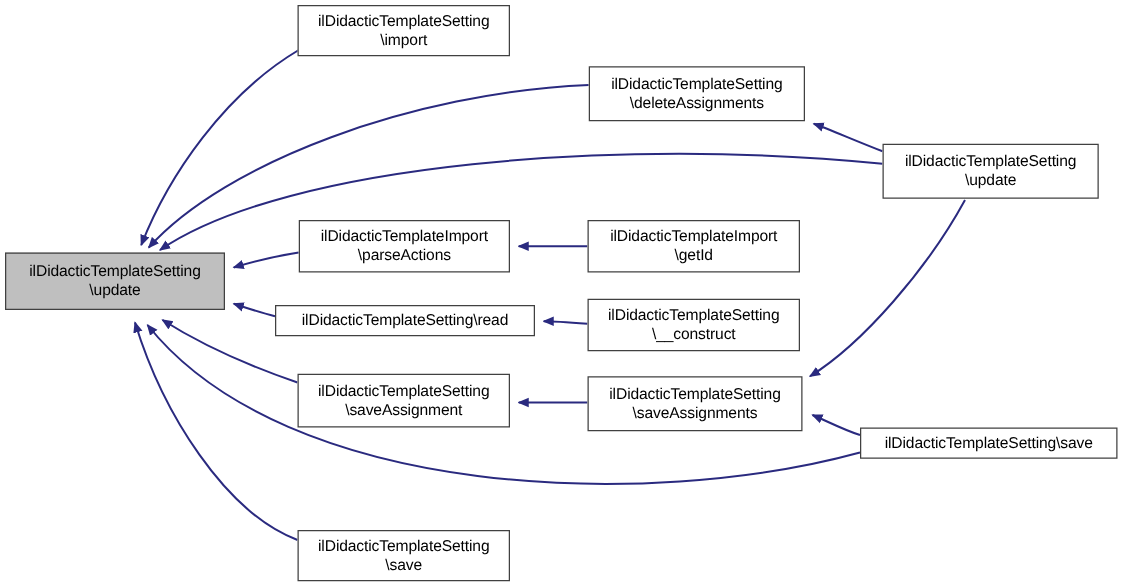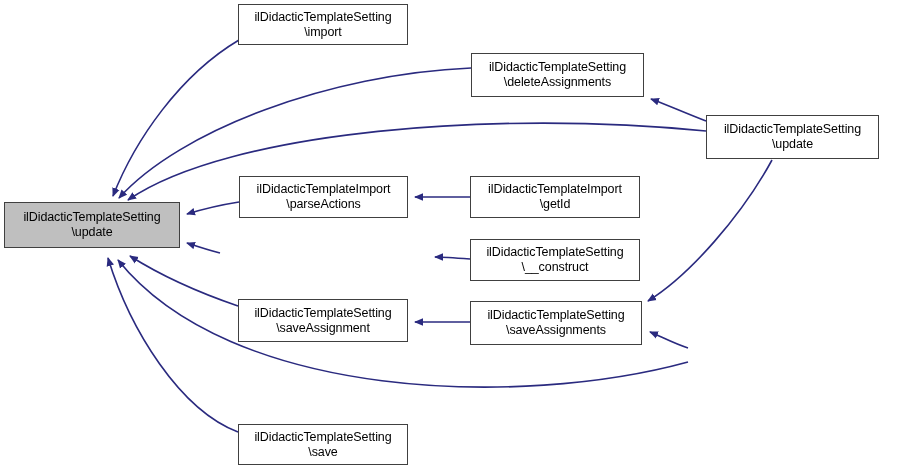--- a/index.html
+++ b/index.html
@@ -101,35 +101,41 @@
   <div class="node" style="left:239px; top:176px; width:169px; height:42px;">
     <span class="line">ilDidacticTemplateImport</span>
     <span class="line">\parseActions</span>
   </div>
 
   <div class="node" style="left:470px; top:176px; width:170px; height:42px;">
     <span class="line">ilDidacticTemplateImport</span>
     <span class="line">\getId</span>
   </div>
 
+  <div class="node" style="left:220px; top:244px; width:208px; height:25px;">
+    <span class="line">ilDidacticTemplateSetting\read</span>
+  </div>
 
   <div class="node" style="left:470px; top:239px; width:170px; height:42px;">
     <span class="line">ilDidacticTemplateSetting</span>
     <span class="line">\__construct</span>
   </div>
 
   <div class="node" style="left:238px; top:299px; width:170px; height:43px;">
     <span class="line">ilDidacticTemplateSetting</span>
     <span class="line">\saveAssignment</span>
   </div>
 
   <div class="node" style="left:470px; top:301px; width:172px; height:44px;">
     <span class="line">ilDidacticTemplateSetting</span>
     <span class="line">\saveAssignments</span>
   </div>
 
+  <div class="node" style="left:688px; top:342px; width:206px; height:25px;">
+    <span class="line">ilDidacticTemplateSetting\save</span>
+  </div>
 
   <div class="node" style="left:238px; top:424px; width:170px; height:41px;">
     <span class="line">ilDidacticTemplateSetting</span>
     <span class="line">\save</span>
   </div>
 
 </div>
 
 </body></html>

